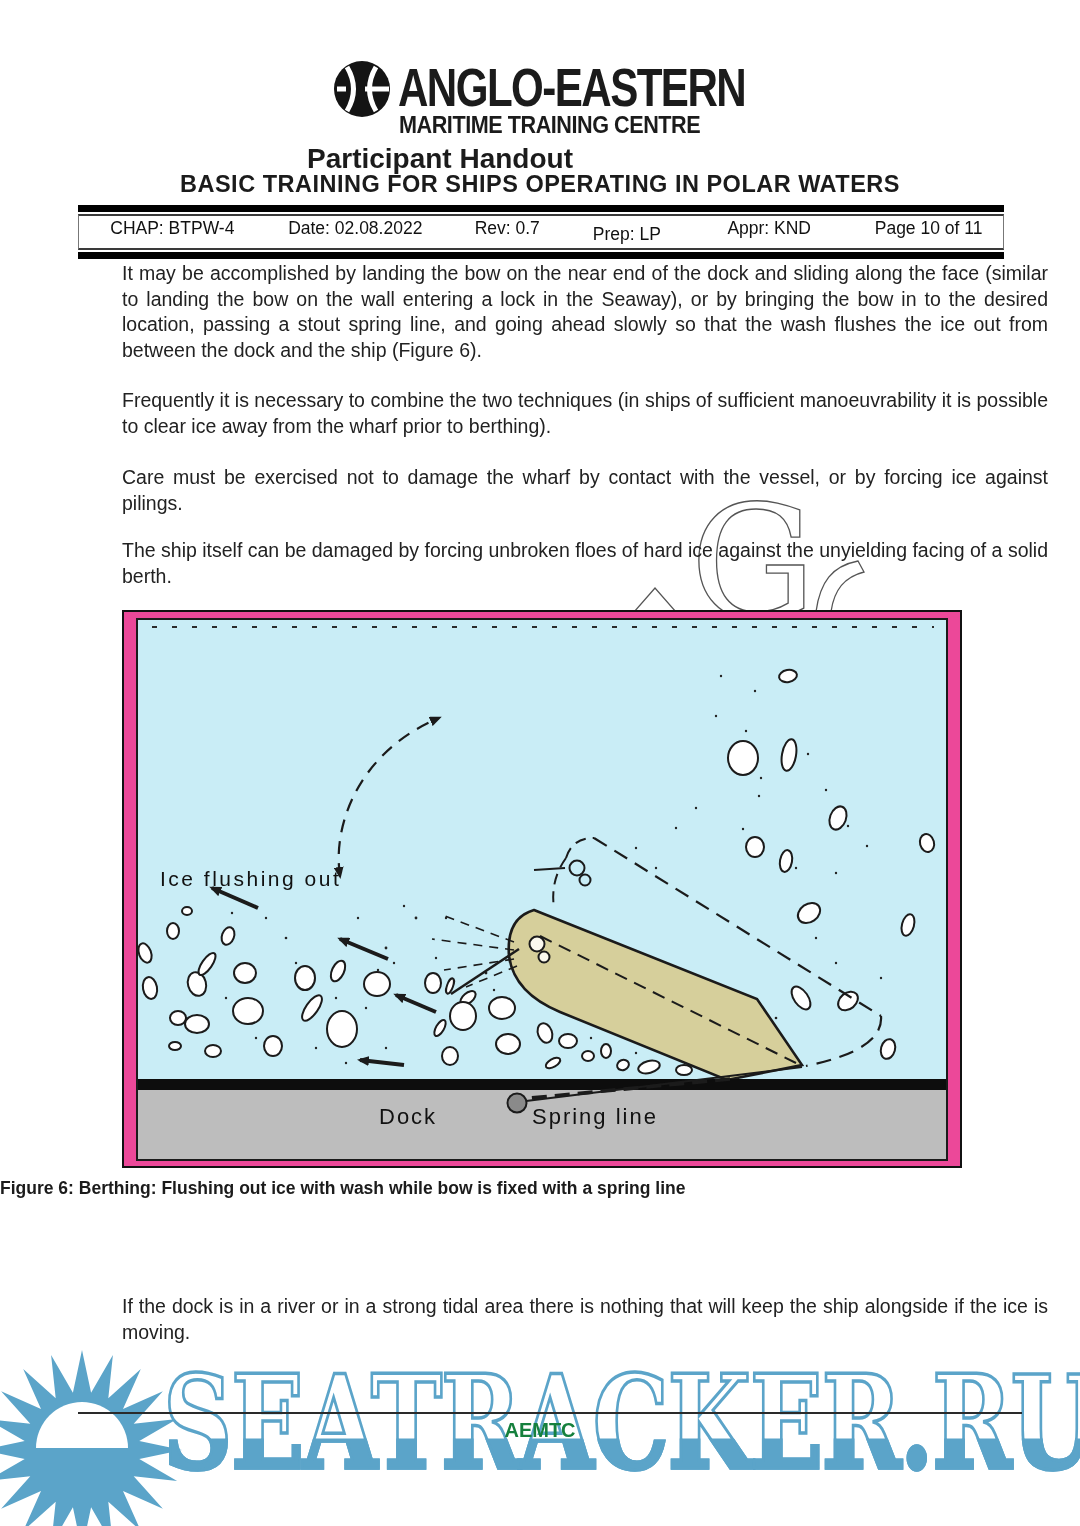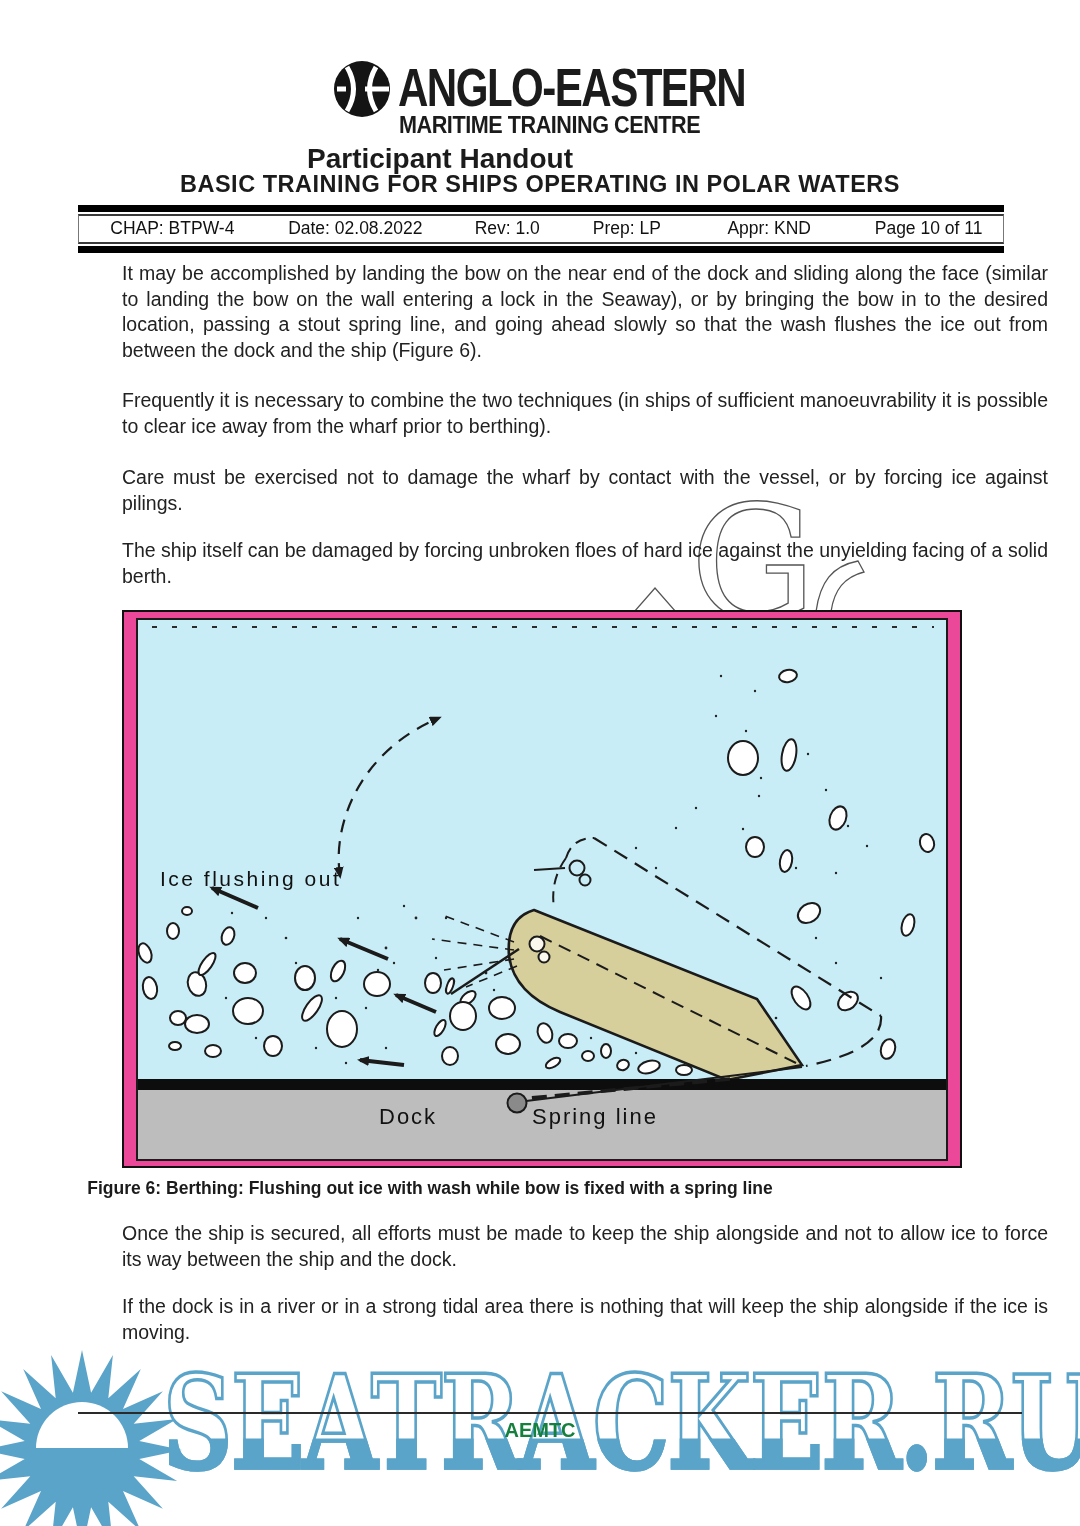--- a/index.html
+++ b/index.html
@@ -15,31 +15,31 @@
   .doc-type{left:0;top:143px;width:880px;text-align:center;font-size:28px;font-weight:700;z-index:2;}
   .course-title{left:0;top:171px;width:1080px;text-align:center;font-size:23.5px;font-weight:700;
                 letter-spacing:.5px;z-index:2;}
   
   .meta-block{left:78px;top:205px;width:926px;z-index:2;}
   .bar{height:7px;background:#000;}
   .meta-row{display:flex;margin:2px 0;border-top:2px solid #3a3a3a;border-bottom:2px solid #3a3a3a;
             border-left:1px solid #777;border-right:1px solid #777;padding:2px 0 3px 0;}
   .meta-cell{text-align:center;font-size:17.5px;color:#111;}
   .mc1{flex:0 0 20.2%;} .mc2{flex:0 0 19.4%;} .mc3{flex:0 0 13.5%;}
-  .mc4{flex:0 0 12.4%;} .mc5{flex:0 0 18.4%;} .mc6{flex:0 0 16.1%;}
+  .mc4{flex:0 0 12.4%;margin-top:6px;} .mc5{flex:0 0 18.4%;} .mc6{flex:0 0 16.1%;}
   
   .para{left:78px;width:926px;font-size:19.5px;line-height:25.5px;text-align:justify;z-index:2;color:#222;margin-left:44px;}
   .p1{top:261px;} .p2{top:388px;} .p3{top:465px;} .p4{top:538px;}
   .p5{top:1221px;} .p6{top:1294px;}
   
   .ghost{left:598px;top:478px;z-index:0;}
   
   .figure-box{left:122px;top:610px;width:836px;height:554px;border:2px solid #111;background:#ec4899;z-index:2;}
   .figure-svg{position:absolute;left:12px;top:6px;}
-  .fig-caption{left:0;top:1178px;width:860px;text-align:center;font-size:17.5px;font-weight:700;z-index:2;}
+  .fig-caption{left:0;top:1178px;width:860px;text-align:left;font-size:17.5px;font-weight:700;z-index:2;}
   
   .footer-rule{left:78px;top:1412px;width:944px;height:2px;background:#2a2a2a;z-index:4;}
   .footer-org{left:0;top:1419px;width:1080px;text-align:center;font-size:20px;font-weight:700;z-index:4;color:#15803d;}
   .sun{left:-24px;top:1344px;z-index:1;}
   .wm{left:163px;top:1358px;z-index:1;}
   .wm-inner{position:relative;font-family:"DejaVu Serif",serif;font-weight:700;font-size:130px;
             line-height:1;letter-spacing:-2px;white-space:nowrap;
             transform:scaleX(.74);transform-origin:left top;}
   .wm-outline{color:#fff;-webkit-text-stroke:3.5px #5ba4c9;}
   .wm-fill{position:absolute;left:0;top:0;color:#5ba4c9;-webkit-text-stroke:3.5px #5ba4c9;
@@ -66,21 +66,21 @@
   <div class="abs brand-name">ANGLO-EASTERN</div>
   <div class="abs brand-sub">MARITIME TRAINING CENTRE</div>
   <div class="abs doc-type">Participant Handout</div>
   <div class="abs course-title">BASIC TRAINING FOR SHIPS OPERATING IN POLAR WATERS</div>
 
   <div class="abs meta-block">
     <div class="bar"></div>
     <div class="meta-row">
       <div class="meta-cell mc1">CHAP: BTPW-4</div>
       <div class="meta-cell mc2">Date: 02.08.2022</div>
-      <div class="meta-cell mc3">Rev: 1.0</div>
+      <div class="meta-cell mc3">Rev: 0.7</div>
       <div class="meta-cell mc4">Prep: LP</div>
       <div class="meta-cell mc5">Appr: KND</div>
       <div class="meta-cell mc6">Page 10 of 11</div>
     </div>
     <div class="bar"></div>
   </div>
 
   <div class="abs para p1">It may be accomplished by landing the bow on the near end of the dock and sliding along the face (similar to landing the bow on the wall entering a lock in the Seaway), or by bringing the bow in to the desired location, passing a stout spring line, and going ahead slowly so that the wash flushes the ice out from between the dock and the ship (Figure 6).</div>
   <div class="abs para p2">Frequently it is necessary to combine the two techniques (in ships of sufficient manoeuvrability it is possible to clear ice away from the wharf prior to berthing).</div>
   <div class="abs para p3">Care must be exercised not to damage the wharf by contact with the vessel, or by forcing ice against pilings.</div>
@@ -257,21 +257,20 @@
       <g font-family="Liberation Sans,sans-serif" fill="#111">
         <text x="24" y="268" font-size="21" letter-spacing="2.5">Ice flushing out</text>
         <text x="243" y="506" font-size="22" letter-spacing="2">Dock</text>
         <text x="396" y="506" font-size="22" letter-spacing="2">Spring line</text>
       </g>
     </svg>
   </div>
 
   <div class="abs fig-caption">Figure 6: Berthing: Flushing out ice with wash while bow is fixed with a spring line</div>
 
-  <div class="abs para p5">Once the ship is secured, all efforts must be made to keep the ship alongside and not to allow ice to force its way between the ship and the dock.</div>
   <div class="abs para p6">If the dock is in a river or in a strong tidal area there is nothing that will keep the ship alongside if the ice is moving.</div>
 
   <svg class="abs sun" width="212" height="212" viewBox="-106 -106 212 212">
     <polygon fill="#5ba4c9" points="100,0 57.3,9.1 95.1,30.9 51.7,26.3 80.9,58.8 41,41 58.8,80.9 26.3,51.7 30.9,95.1 9.1,57.3 0,100 -9.1,57.3 -30.9,95.1 -26.3,51.7 -58.8,80.9 -41,41 -80.9,58.8 -51.7,26.3 -95.1,30.9 -57.3,9.1 -100,0 -57.3,-9.1 -95.1,-30.9 -51.7,-26.3 -80.9,-58.8 -41,-41 -58.8,-80.9 -26.3,-51.7 -30.9,-95.1 -9.1,-57.3 0,-100 9.1,-57.3 30.9,-95.1 26.3,-51.7 58.8,-80.9 41,-41 80.9,-58.8 51.7,-26.3 95.1,-30.9 57.3,-9.1"></polygon>
     <path d="M -46,-2 A 46 46 0 0 1 46,-2 Z" fill="#ffffff"></path>
   </svg>
 
   <div class="abs wm">
     <div class="wm-inner">
       <span class="wm-outline">SEATRACKER.RU</span>

